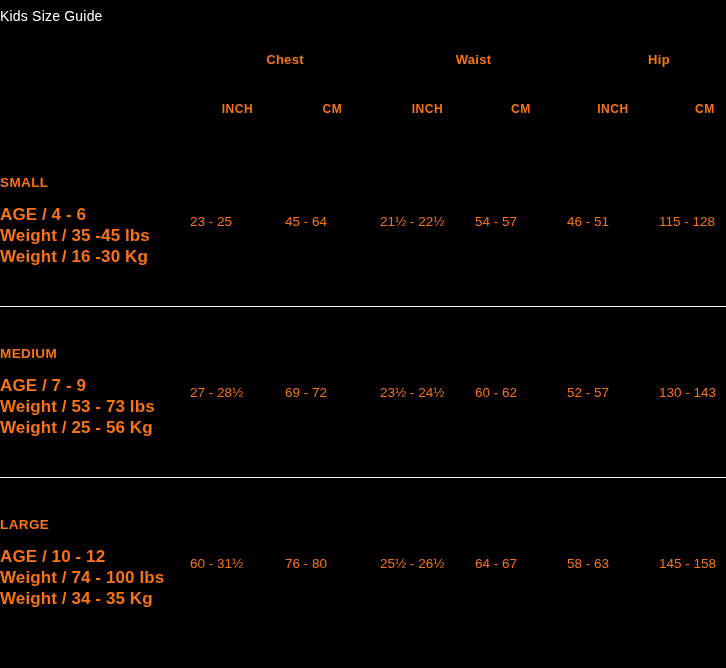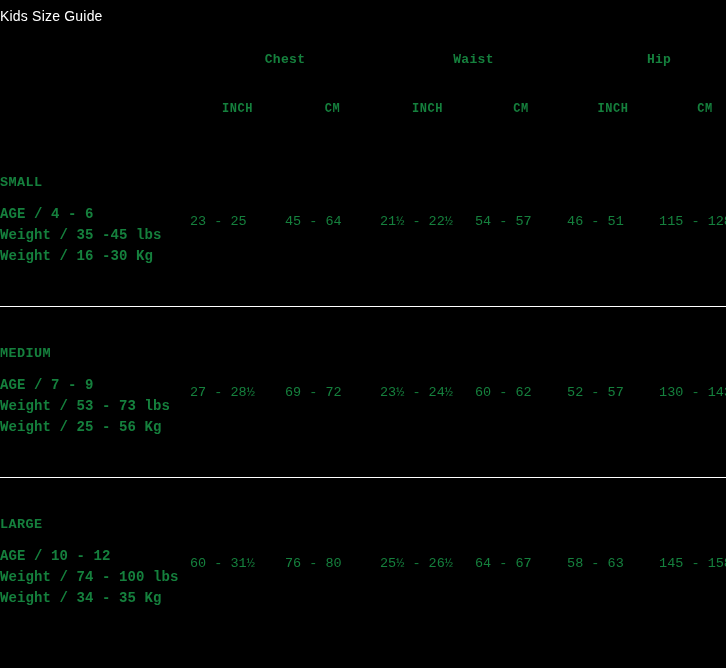--- a/index.html
+++ b/index.html
@@ -31,22 +31,21 @@
   }
   table.size-table {
     border-collapse: collapse;
     width: 726px;
     table-layout: fixed;
   }
   table.size-table td, table.size-table th {
     border: 0;
     padding: 0;
     vertical-align: middle;
-    color: #15803d;
-    font-family: Liberation Mono, monospace;
+    color: #f97316;
   }
   
   .vline-l { border-left: 1px solid #ffffff; }
   .hline-b { border-bottom: 1px solid #ffffff; }
 
   .col-label { width: 190px; }
   .col-m { width: 95px; }
   .col-w { width: 92px; }
 
   .grp-head {
@@ -65,21 +64,21 @@
     height: 170px;
     font-size: 13.5px;
   }
   .size-name {
     font-size: 13.5px;
     font-weight: bold;
     letter-spacing: 0.4px;
     margin-bottom: 14px;
   }
   .size-meta {
-    font-size: 14px;
+    font-size: 17px;
     font-weight: bold;
     line-height: 21px;
     letter-spacing: 0.1px;
   }
   .val {
     font-size: 13.5px;
     font-weight: normal;
   }
   .label-cell {
     padding: 0 6px;

